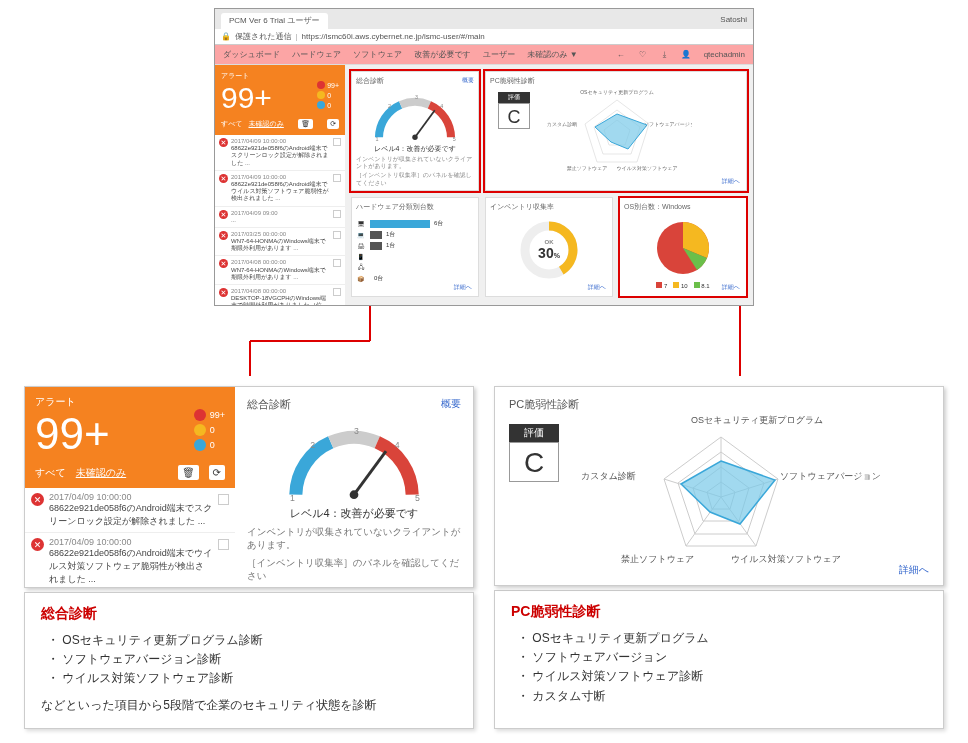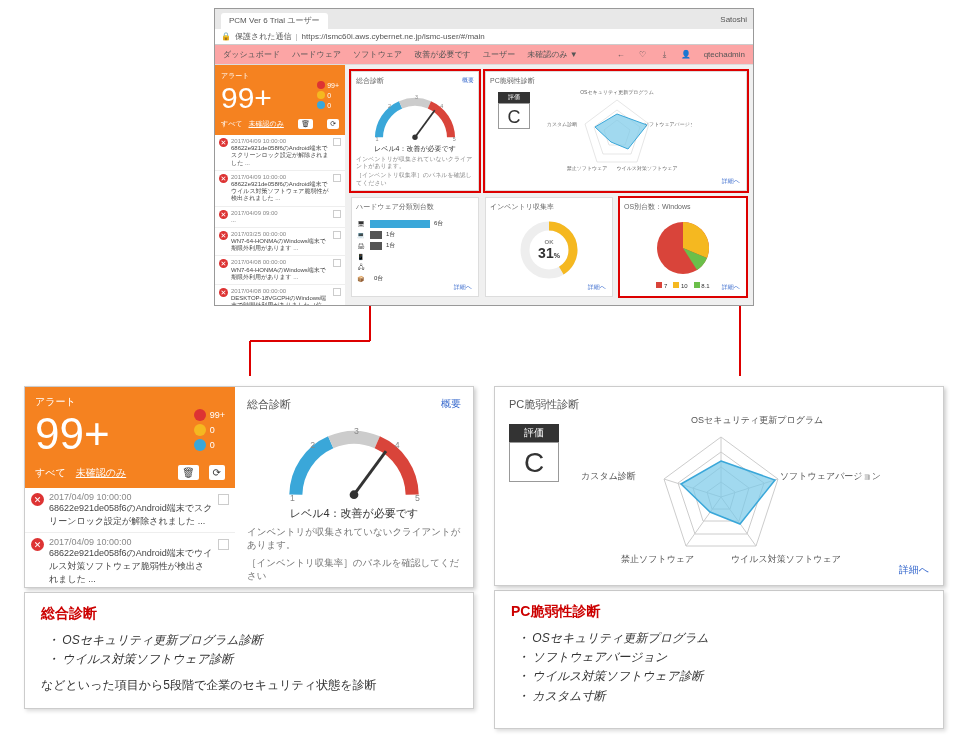--- a/index.html
+++ b/index.html
@@ -101,21 +101,21 @@
   .zoom-right { padding: 10px 14px; height: 200px; position: relative; }
   .rating-box-lg { width: 50px; background: #555; float: left; margin-top: 12px; }
   .rating-box-lg .lbl { background: #333; color: #fff; font-size: 10px; text-align: center; padding: 2px; }
   .rating-box-lg .grade { background: #fff; color: #333; font-size: 28px; text-align: center; height: 40px; line-height: 40px; border: 1px solid #999; }
   .radar-lg { float: left; width: 300px; height: 160px; position: relative; margin-left: 12px; }
   .radar-lbl { position: absolute; font-size: 9px; color: #555; }
   .details-link { position: absolute; bottom: 8px; right: 14px; font-size: 10px; color: #36c; }
 
   .desc-box { border: 1px solid #ccc; box-shadow: 2px 2px 4px rgba(0,0,0,0.15); padding: 12px 16px 14px; background: #fff; }
   .desc-title { color: #c00; font-weight: bold; font-size: 14px; margin-bottom: 8px; }
-  .desc-list { list-style: none; margin-left: 6px; margin-bottom: 8px; font-style: italic; }
+  .desc-list { list-style: none; margin-left: 6px; margin-bottom: 8px; }
   .desc-list li { font-size: 12px; line-height: 1.6; }
   .desc-list li::before { content: "・ "; }
   .desc-note { font-size: 12px; }
 </style>
 </head>
 <body>
 
 <div class="screenshot-wrap">
 
   <div class="browser-chrome">
@@ -321,21 +321,21 @@
         <div class="card-title-sm">
             <span>インベントリ収集率</span>
           </div>
         <div class="donut-sm">
           <svg viewBox="0 0 60 60" width="60" height="60">
             <circle cx="30" cy="30" r="24" fill="none" stroke="#eee" stroke-width="9"></circle>
             <circle cx="30" cy="30" r="24" fill="none" stroke="#f5b820" stroke-width="9" stroke-dasharray="62 151" transform="rotate(-90 30 30)"></circle>
           </svg>
           <div class="donut-pct-sm">
             <span class="ok">OK</span>
-            <span><span>31</span><span style="font-size:7px">%</span></span>
+            <span><span>30</span><span style="font-size:7px">%</span></span>
           </div>
         </div>
         <div class="card-details-sm">詳細へ</div>
       </div>
 
       <div class="card-sm card-os-sm">
         <div class="card-title-sm">
             <span>OS別台数：Windows</span>
           </div>
         <div class="pie-sm">
@@ -438,20 +438,21 @@
           <div class="gauge-txt-lg">レベル4：改善が必要です</div>
           <div class="gauge-note-lg">インベントリが収集されていないクライアントがあります。</div>
           <div class="gauge-note-lg">［インベントリ収集率］のパネルを確認してください</div>
         </div>
       </div>
     </div>
     <div class="desc-box">
       <div class="desc-title">総合診断</div>
       <ul class="desc-list" id="desc-list-left">
           <li>OSセキュリティ更新プログラム診断</li>
+          <li>ソフトウェアバージョン診断</li>
           <li>ウイルス対策ソフトウェア診断</li>
         </ul>
       <div class="desc-note">などといった項目から5段階で企業のセキュリティ状態を診断</div>
     </div>
   </div>
 
   <div class="detail-col">
     <div class="zoom-panel zoom-right">
       <div class="card-title-lg">
           <span>PC脆弱性診断</span>

